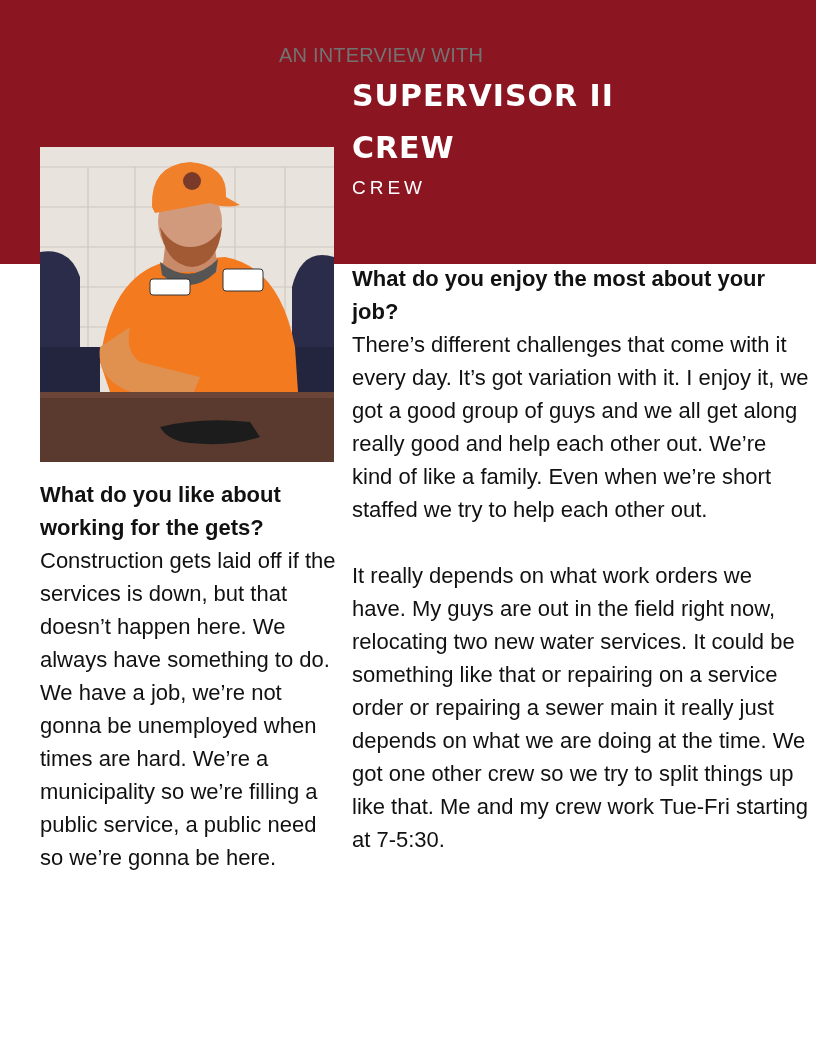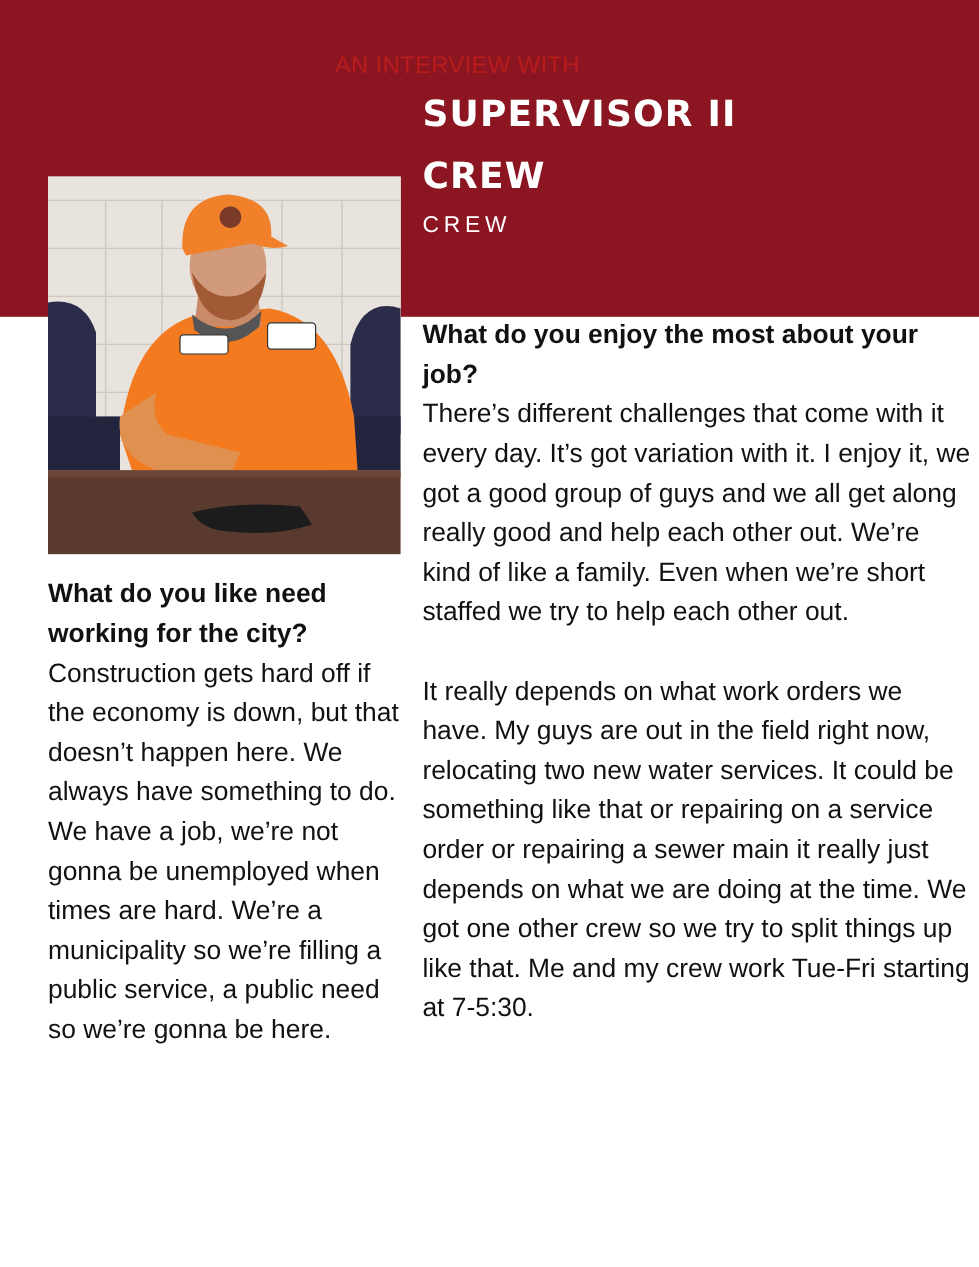--- a/index.html
+++ b/index.html
@@ -9,21 +9,21 @@
       font-family: "Liberation Sans", sans-serif;
       color: #111111;
     }
     .banner {
       position: absolute; left: 0; top: 0; width: 816px; height: 264px;
       background: #8b1520;
     }
     .eyebrow {
       position: absolute; left: 279px; top: 43px;
       font-family: "Liberation Sans", sans-serif;
-      font-size: 20px; color: #b91c1c; letter-spacing: 0.2px;
+      font-size: 20px; color: #737373; letter-spacing: 0.2px;
       line-height: 24px; white-space: nowrap;
     }
     .title {
       position: absolute; left: 352px; top: 70px;
       font-family: "DejaVu Sans", sans-serif; font-weight: bold;
       font-size: 30px; line-height: 52px; color: #ffffff;
       letter-spacing: 1px; white-space: nowrap;
     }
     .name {
       position: absolute; left: 352px; top: 177px;
@@ -100,22 +100,22 @@
 
     <rect x="0" y="245" width="294" height="70" fill="#5a3a2e"></rect>
     <rect x="0" y="245" width="294" height="6" fill="#6b4538"></rect>
 
     <path d="M120 280 Q160 270 210 275 L220 290 Q190 300 150 296 Q128 294 120 280 Z" fill="#1c1c1c"></path>
   </svg>
 </div>
 
 <div class="col-left">
   <div class="qa">
-    <p class="q"><span>What do you like need working for the city?</span></p>
-    <p class="a">Construction gets hard off if the economy is down, but that doesn’t happen here. We always have something to do. We have a job, we’re not gonna be unemployed when times are hard. We’re a municipality so we’re filling a public service, a public need so we’re gonna be here.</p>
+    <p class="q"><span>What do you like about working for the gets?</span></p>
+    <p class="a">Construction gets laid off if the services is down, but that doesn’t happen here. We always have something to do. We have a job, we’re not gonna be unemployed when times are hard. We’re a municipality so we’re filling a public service, a public need so we’re gonna be here.</p>
   </div>
 </div>
 
 <div class="col-right">
   <div class="qa">
     <p class="q"><span>What do you enjoy the most about your job?</span></p>
     <p class="a">There’s different challenges that come with it every day. It’s got variation with it. I enjoy it, we got a good group of guys and we all get along really good and help each other out. We’re kind of like a family. Even when we’re short staffed we try to help each other out.</p>
   </div>
   <div class="qa">
     <p class="a">It really depends on what work orders we have. My guys are out in the field right now, relocating two new water services. It could be something like that or repairing on a service order or repairing a sewer main it really just depends on what we are doing at the time. We got one other crew so we try to split things up like that. Me and my crew work Tue-Fri starting at 7-5:30.</p>

